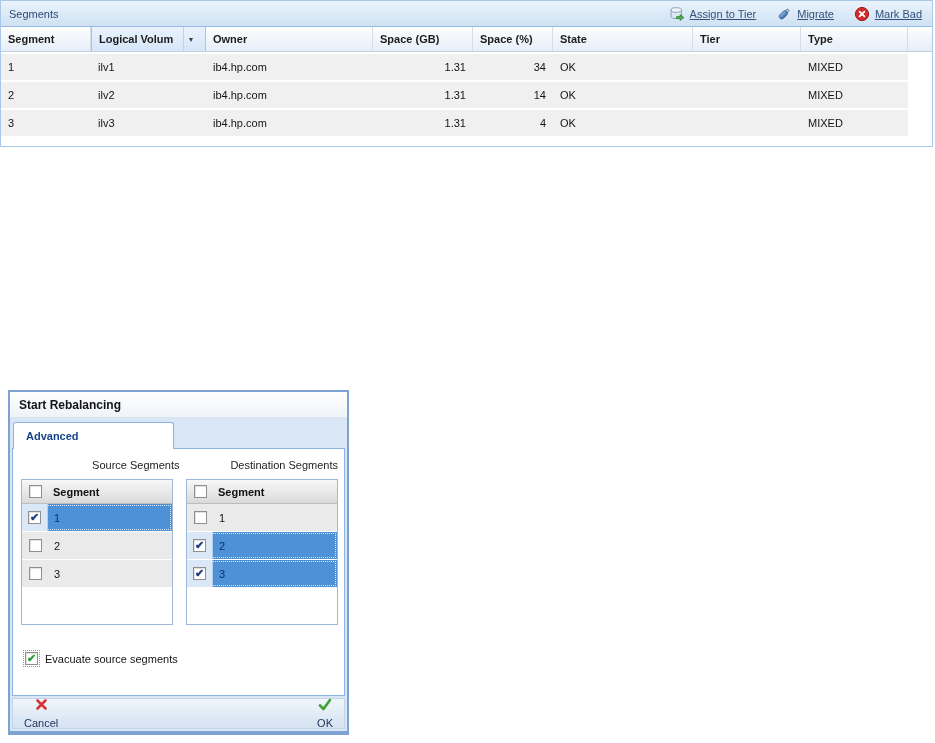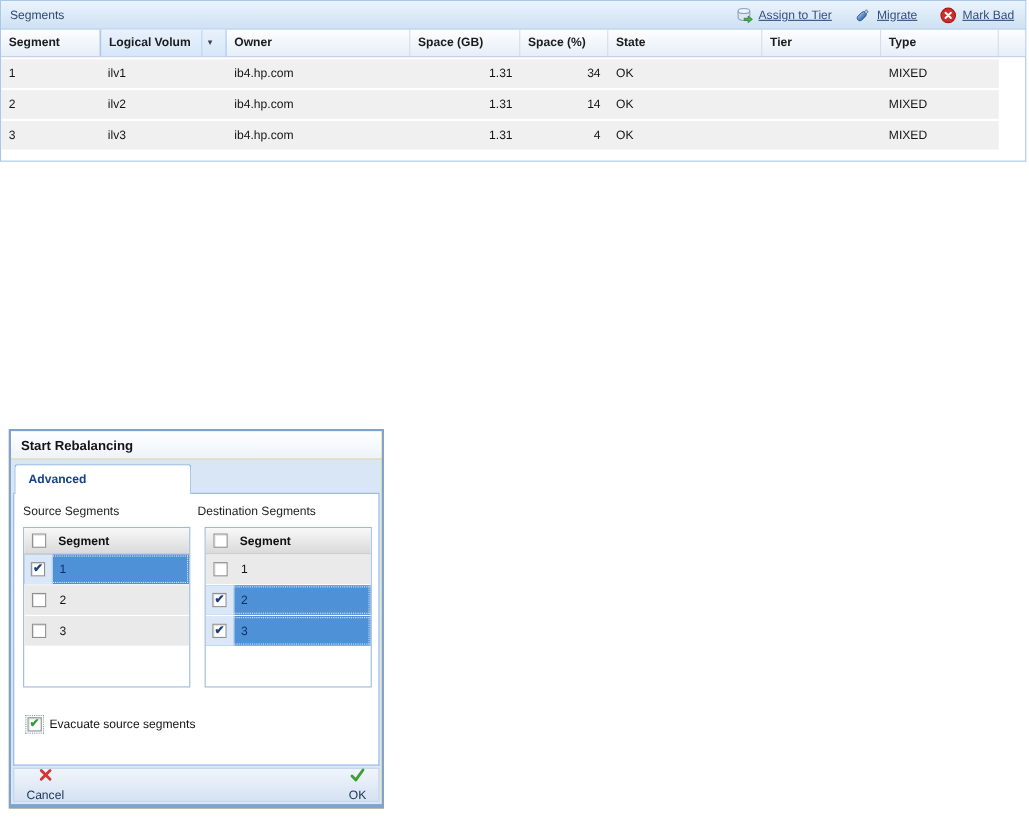--- a/index.html
+++ b/index.html
@@ -29,31 +29,31 @@
   .w4{width:80px} .w5{width:140px} .w6{width:108px} .w7{width:107px}
 
   .grid-body { padding-top:2px; }
   .grow { display:flex; width:907px; height:26px; margin-bottom:2px; background:#f0f0f0; cursor:pointer; }
   .gcell { padding:0 7px; font-size:11px; color:#141414; display:flex; align-items:center;
     overflow:hidden; white-space:nowrap; }
   .gcell.num { justify-content:flex-end; }
 
   
   .dialog { position:absolute; left:8px; top:390px; width:341px;
-    border:2px solid #7ea2d2; border-bottom-width:4px; background:#eab308; }
+    border:2px solid #7ea2d2; border-bottom-width:4px; background:#a3a3a3; }
   .dlg-header { height:26px; display:flex; align-items:center; padding:0 9px;
     background:linear-gradient(#ffffff,#eef3fa); border-bottom:1px solid #dbe5f1;
     font-size:12px; font-weight:bold; color:#141414; }
   .dlg-body { background:#d9e6f5; padding:2px; }
   .tabstrip { display:flex; gap:3px; padding:2px 1px 0; border-bottom:1px solid #8db2e3; }
   .tab { width:161px; height:26px; display:flex; align-items:center; padding:0 12px;
     font-size:11px; border:1px solid #8db2e3; border-bottom:none; border-radius:3px 3px 0 0;
     background:linear-gradient(#e2edf9,#cddff1); color:#7288a9; cursor:pointer; }
   .tab.active { background:#fff; color:#15428b; font-weight:bold; height:27px; margin-bottom:-1px; }
-  .tab-content { background:#fff; border:1px solid #8db2e3; border-top:none; padding:8px 6px; height:247px; }
+  .tab-content { background:#fff; border:1px solid #8db2e3; border-top:none; padding:8px 6px; height:247px;text-align:right; }
 
   .seg-labels { display:flex; font-size:11px; color:#1e1e1e; margin:2px 0 8px 2px; }
   .seg-labels .slab { width:165px; }
   .lists { display:flex; gap:13px; margin-left:2px; }
   .listbox { width:152px; height:146px; border:1px solid #9db9d7; background:#fff; overflow:hidden; }
   .lheader { display:flex; align-items:center; height:24px;
     background:linear-gradient(#f8f8f8,#dadada); border-bottom:1px solid #bdbdbd; }
   .cbwrap { width:26px; display:flex; align-items:center; justify-content:center; align-self:stretch; }
   .ltitle { font-size:11px; font-weight:bold; color:#111; margin-left:5px; }
   .lrow { display:flex; align-items:center; height:27px; margin-bottom:1px; background:#eaeaea; cursor:pointer; }

